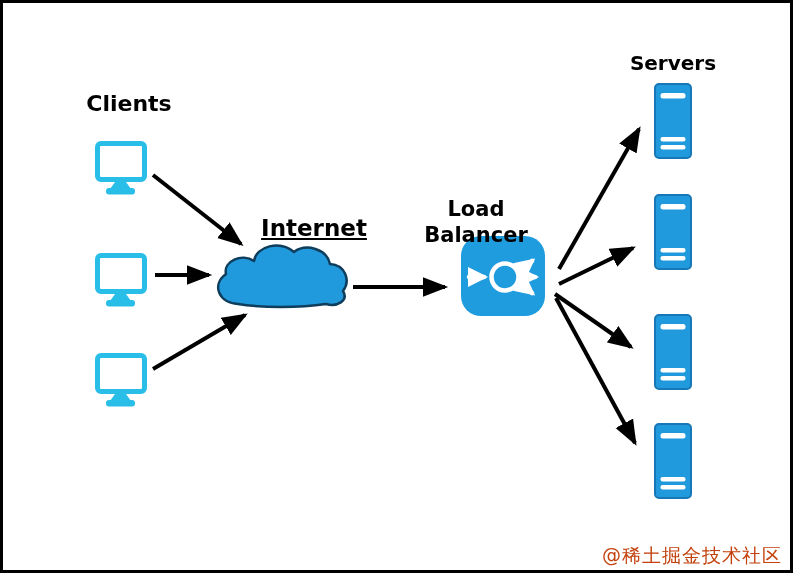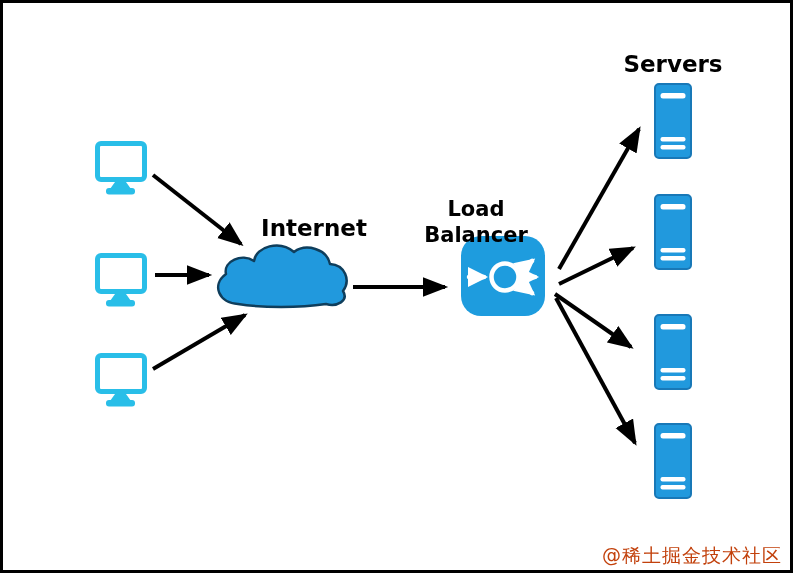--- a/index.html
+++ b/index.html
@@ -15,23 +15,23 @@
   }
   .diagram-svg { position: absolute; left: 0; top: 0; width: 787px; height: 567px; }
   .node-label {
     position: absolute;
     font-weight: bold;
     color: #000;
     text-align: center;
     line-height: 1.2;
   }
   .label-clients   { left: 66px;  top: 88px;  width: 120px; font-size: 22px; }
-  .label-internet  { left: 241px; top: 212px; width: 140px; font-size: 23px; }
+  .label-internet  { left: 241px; top: 212px; width: 140px; font-size: 23px; text-decoration: underline; }
   .label-lb        { left: 413px; top: 181px; width: 120px; font-size: 21px; line-height: 26px; margin-top: 12px; }
-  .label-servers   { left: 610px; top: 48px;  width: 120px; font-size: 23px; }
+  .label-servers   { left: 610px; top: 48px;  width: 120px; font-size: 20px; }
   .watermark {
     position: absolute;
     right: 8px;
     top: 540px;
     font-size: 19px;
     color: #c2410c;
     letter-spacing: 1px;
     font-family: "DejaVu Sans", sans-serif;
   }
 </style>
@@ -109,20 +109,21 @@
     </g>
 
     <g>
       <use href="#server" x="651" y="80"></use>
       <use href="#server" x="651" y="191"></use>
       <use href="#server" x="651" y="311"></use>
       <use href="#server" x="651" y="420"></use>
     </g>
   </svg>
 
+  <div class="node-label label-clients">Clients</div>
 
   <div class="node-label label-internet">Internet</div>
 
   <div class="node-label label-lb">Load Balancer</div>
 
   <div class="node-label label-servers">Servers</div>
 
   <div class="watermark">@稀土掘金技术社区</div>
 
 </div>

